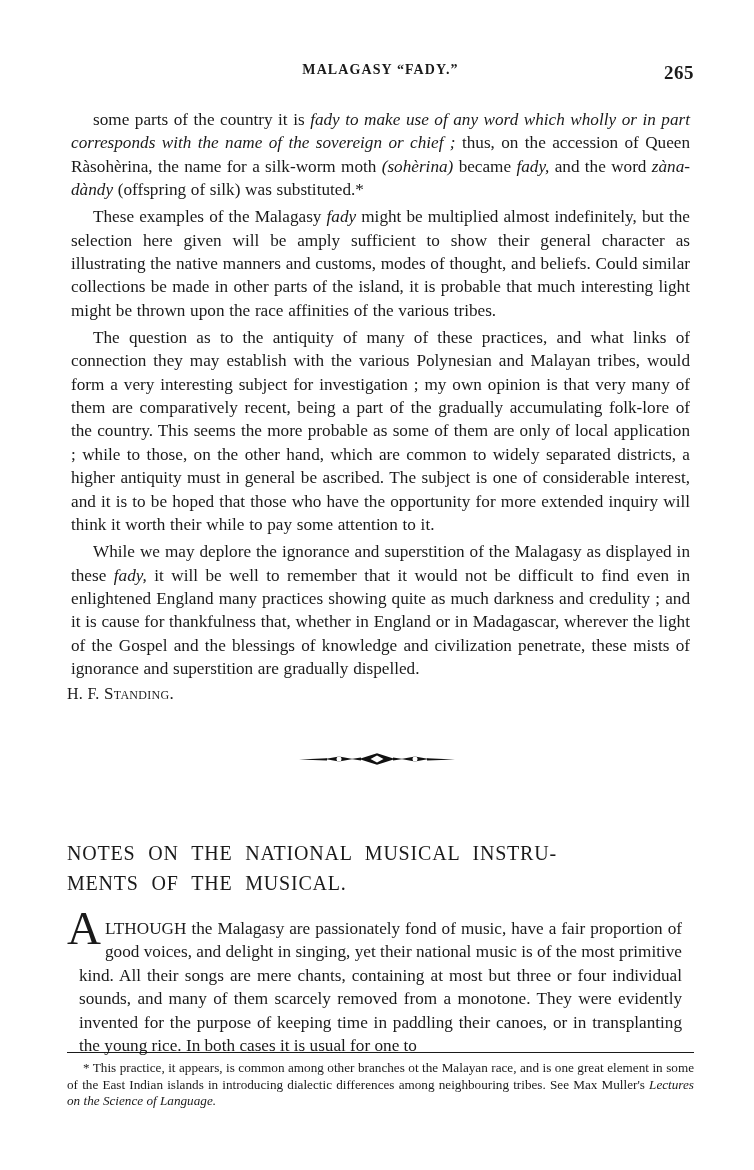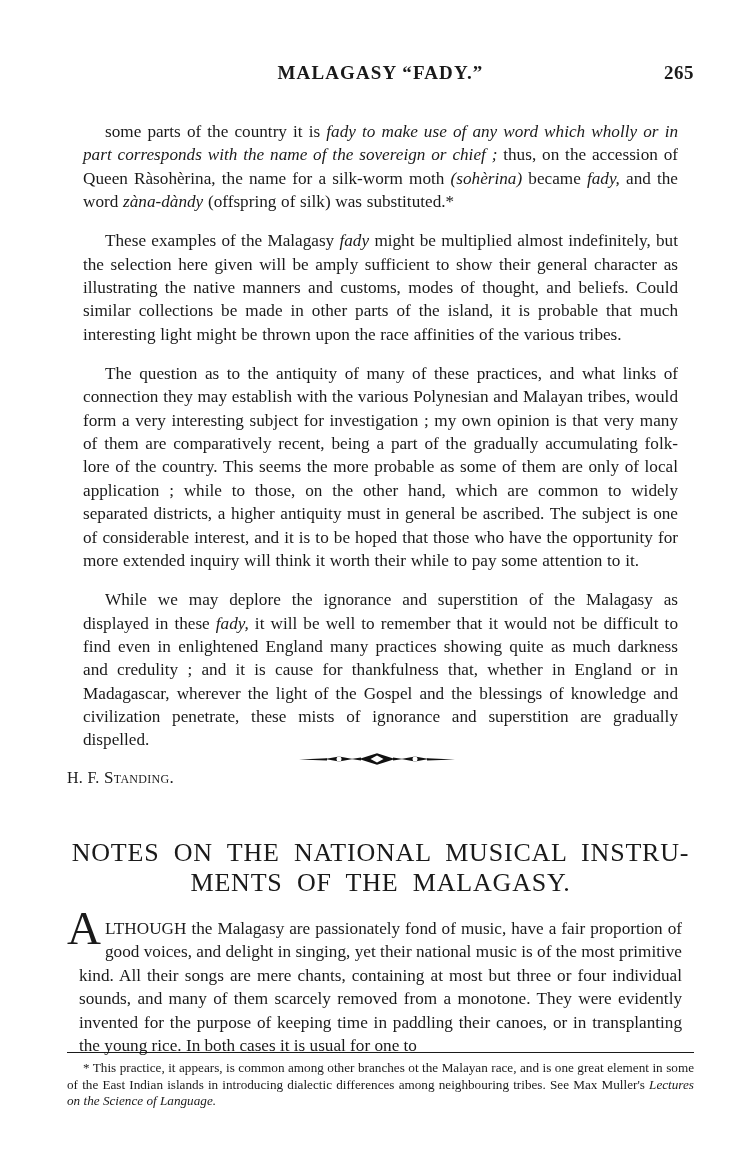--- a/index.html
+++ b/index.html
@@ -29,21 +29,21 @@
     left: 67px;
     top: 62px;
     width: 627px;
     height: 26px;
   }
   .rh-title {
     position: absolute;
     left: 0;
     width: 627px;
     text-align: center;
-    font-size: 19px;
+    font-size: 14px;
     letter-spacing: 1.1px;
     font-weight: bold;
     white-space: nowrap;
   }
   .rh-folio {
     position: absolute;
     right: 0;
     top: 0px;
     font-size: 19px;
     font-weight: bold;
@@ -53,21 +53,21 @@
 
   
   .body-block {
     position: absolute;
     left: 67px;
     top: 104px;
     width: 627px;
   }
 
   p.para {
-    margin: 16px;
+    margin: 4px;
     font-size: 17.2px;
     line-height: 23.35px;
     text-align: justify;
     text-indent: 22px;
     word-spacing: 0.4px;
   }
   p.para i, span.ital {
     font-style: italic;
   }
 
@@ -93,22 +93,21 @@
     text-align: center;
     line-height: 0;
   }
 
   
   .section-heading {
     position: absolute;
     left: 67px;
     top: 838px;
     width: 627px;
-    text-align: center;
-    font-size: 26px;
+    font-size: 20px;
     line-height: 30px;
     letter-spacing: 0.8px;
   }
   .section-heading .line1 {
     display: block;
     word-spacing: 7px;
   }
   .section-heading .line2 {
     display: block;
     word-spacing: 7px;
@@ -191,21 +190,21 @@
         <path d="M106 11 L96 9.6 L96 12.4 Z"></path>
         <circle cx="42" cy="11" r="2.5" fill="#ffffff"></circle>
         <circle cx="118" cy="11" r="2.5" fill="#ffffff"></circle>
         <path d="M80 7.4 L86.5 11 L80 14.6 L73.5 11 Z" fill="#ffffff"></path>
       </g>
     </svg>
   </div>
 
   <div class="section-heading">
     <span class="line1">NOTES ON THE NATIONAL MUSICAL INSTRU-</span>
-    <span class="line2">MENTS OF THE MALAGASY.</span>
+    <span class="line2">MENTS OF THE MUSICAL.</span>
   </div>
 
   <div class="opening-block">
     <span class="dropcap">A</span>
     <p class="opening"><span>LTHOUGH the Malagasy are passionately fond of music, have a fair proportion of good voices, and delight in singing, yet their national music is of the most primitive kind.  All their songs are mere chants, containing at most but three or four individual sounds, and many of them scarcely removed from a monotone.  They were evidently invented for the purpose of keeping time in paddling their canoes, or in transplanting the young rice.  In both cases it is usual for one to</span></p>
   </div>
 
   <div class="footnote-rule"></div>
   <div class="footnote"><span class="fn-marker">*</span><span><span> This practice, it appears, is common among other branches ot the Malayan race, and is one great element in some of the East Indian islands in introducing dialectic differences among neighbouring tribes.   See Max Muller's </span><span class="ital">Lectures on the Science of Language.</span></span></div>
 

